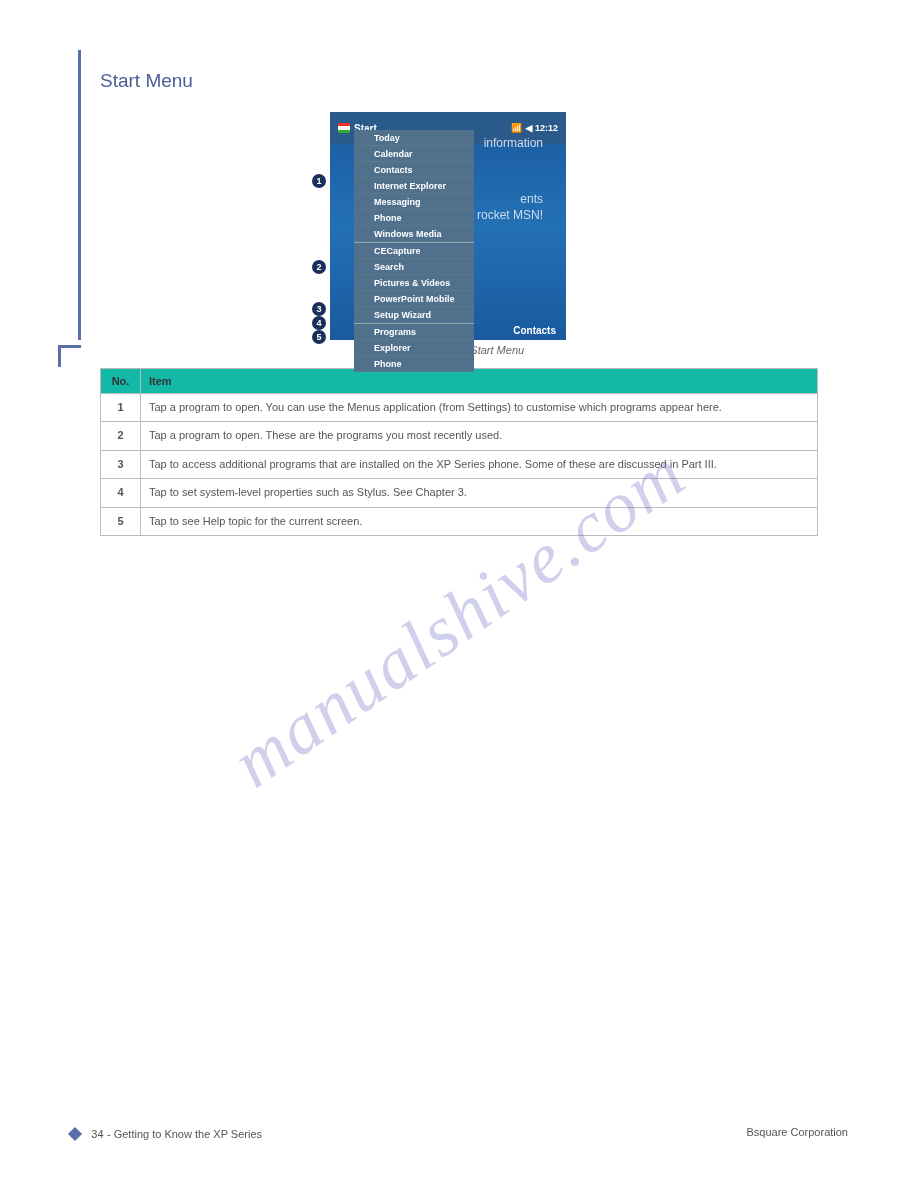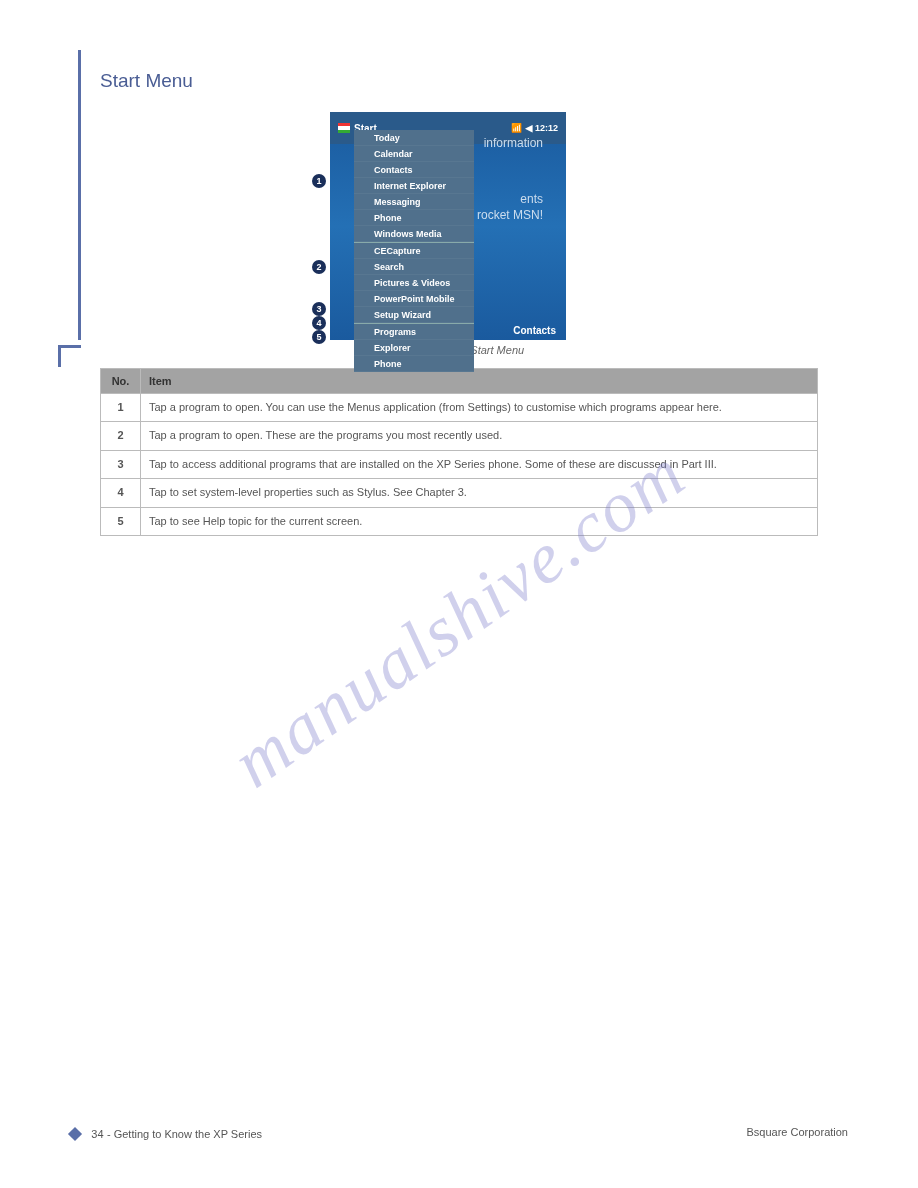--- a/index.html
+++ b/index.html
@@ -15,21 +15,21 @@
   .device { width: 236px; height: 228px; background: linear-gradient(180deg, #1a5a9e 0%, #2470b5 50%, #1a5a9e 100%); position: relative; font-size: 10px; }
   .dev-top { height: 18px; background: #2a5a8a; color: #fff; font-weight: bold; display:flex; align-items:center; padding:16px 8px; }
   .dev-top-right { margin-left:auto; font-size:9px; }
   .menu-col { position:absolute; top:18px; left:24px; width:120px; background:#50708c; }
   .menu-item { height:16px; line-height:16px; padding-left:20px; color:#fff; font-size:9px; border-bottom:1px solid rgba(255,255,255,0.05); position:relative; font-weight:bold; }
   .menu-divider { height:1px; background:#8aa; }
   .callout { position:absolute; width:14px; height:14px; border-radius:50%; background:#1a2f5a; color:#fff; font-size:9px; font-weight:bold; text-align:center; line-height:14px; }
   .right-snip { position:absolute; right:23px; top:26px; color:#cde; font-size:12px; }
   .table-wrap { margin: 12px 30px 0 30px; }
   table { width: 100%; border-collapse: collapse; }
-  th { background: #a3a3a3; color: #333; font-size: 11px; font-weight: bold; text-align:left; padding: 6px 8px; border: 1px solid #bbb; }
+  th { background: #14b8a6; color: #333; font-size: 11px; font-weight: bold; text-align:left; padding: 6px 8px; border: 1px solid #bbb; }
   th.no-col { width: 40px; text-align:center; }
   td { font-size: 11px; color: #555; padding: 6px 8px; border: 1px solid #bbb; vertical-align: top; line-height:1.4; }
   td.center { text-align:center; font-weight:bold; }
   .footer { position:absolute; bottom:48px; left:70px; right:70px; }
   .foot-diamond { display:inline-block; width:10px; height:10px; background:#5a6fa8; transform:rotate(45deg); margin-right:8px; vertical-align:middle;}
   .foot-text { font-size:11px; color:#555; vertical-align:middle;}
   .foot-brand { float:right; font-size:11px; color:#555; }
   .watermark { position:absolute; left:50%; top:52%; transform:translate(-50%,-50%) rotate(-35deg); font-size:72px; color:rgba(120,120,200,0.35); font-weight:normal; pointer-events:none; letter-spacing:2px; font-family: Georgia, serif; font-style:italic; }
   .flag-icon { display:inline-block; width:12px; height:10px; background:linear-gradient(#e33 33%, #fff 33% 66%, #3a3 66%); margin-right:4px; vertical-align:middle;}
 </style>

